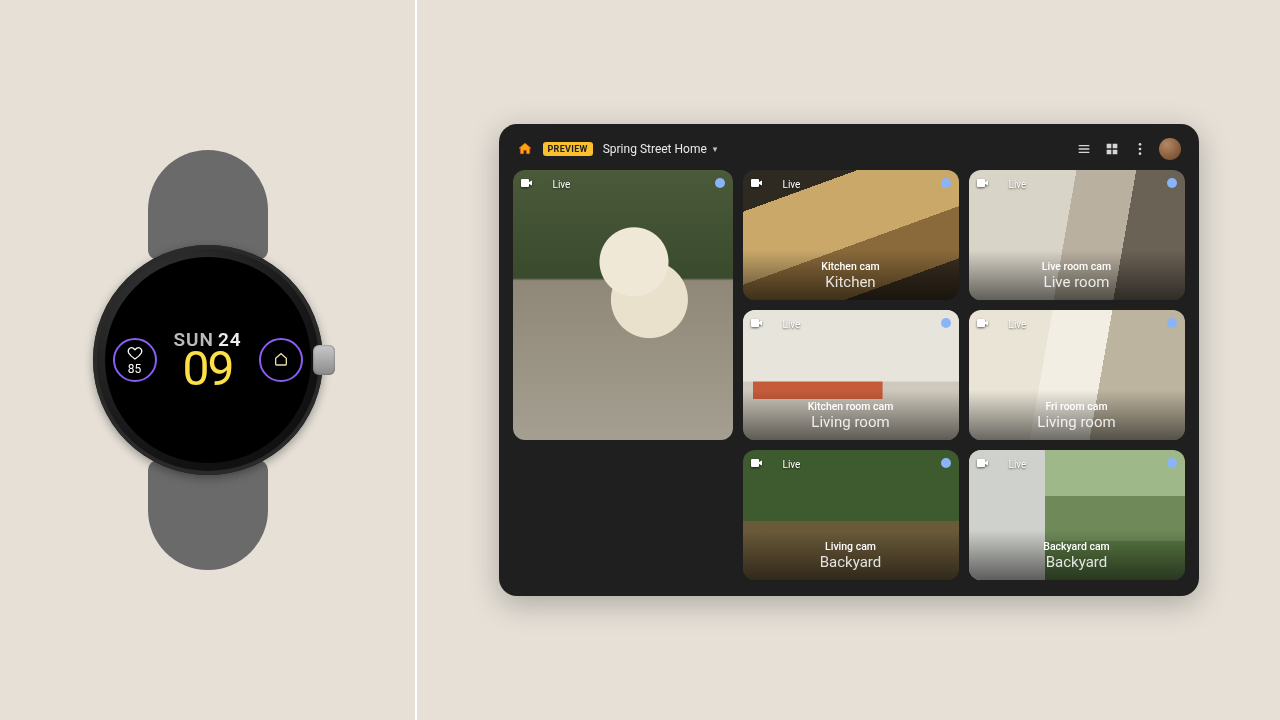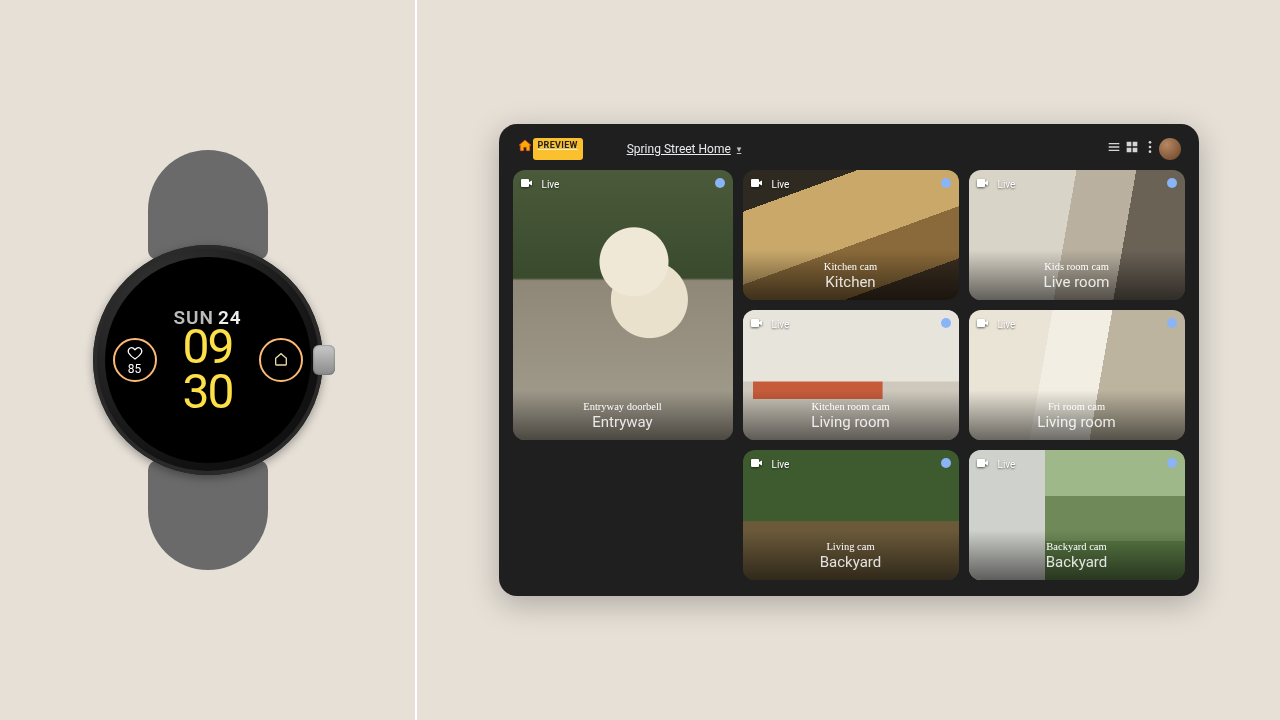--- a/index.html
+++ b/index.html
@@ -14,32 +14,32 @@
   .strap { position: absolute; left: 50%; transform: translateX(-50%); width: 120px; background: #6a6a6a; }
   .strap.top { top: 0; height: 110px; border-radius: 60px 60px 10px 10px; }
   .strap.bottom { bottom: 0; height: 110px; border-radius: 10px 10px 60px 60px; }
   .case { position: absolute; top: 95px; left: 50%; transform: translateX(-50%); width: 230px; height: 230px; border-radius: 50%; background: radial-gradient(circle at 35% 30%, #3a3a3a, #111 70%); box-shadow: 0 3px 10px rgba(0,0,0,.35), inset 0 0 0 4px #2a2a2a; }
   .crown { position: absolute; right: -12px; top: 50%; transform: translateY(-50%); width: 22px; height: 30px; border-radius: 6px; background: linear-gradient(#c9c9c9,#8a8a8a); box-shadow: inset 0 0 2px #555; }
   .dial { position: absolute; inset: 12px; border-radius: 50%; background: #000; display: flex; flex-direction: column; align-items: center; justify-content: center; color: #fff; }
   .watch-date { font-size: 19px; font-weight: 600; letter-spacing: 1px; color: #eee; margin-bottom: -4px; }
   .watch-date .dim { color: #bbb; margin-right: 4px; }
   .watch-time { font-size: 48px; line-height: 0.92; font-weight: 400; color: #fde047; letter-spacing: -2px; }
   .watch-time .min { display: block; }
-  .comp { position: absolute; width: 44px; height: 44px; border-radius: 50%; border: 2px solid #fdba74; display: flex; flex-direction: column; align-items: center; justify-content: center; font-size: 10px; color: #fff; }
+  .comp { position: absolute; width: 44px; height: 44px; border-radius: 50%; border: 2px solid #8b5cf6; display: flex; flex-direction: column; align-items: center; justify-content: center; font-size: 10px; color: #fff; }
   .comp.left { left: 8px; top: 50%; transform: translateY(-50%); }
   .comp.right { right: 8px; top: 50%; transform: translateY(-50%); }
   .comp svg { width: 16px; height: 16px; }
   .comp .val { font-size: 12px; margin-top: -1px; }
 
   
   .dash { width: 700px; background: #1f1f1f; border-radius: 18px; padding: 12px 14px 16px; color: #e8eaed; box-shadow: 0 8px 30px rgba(0,0,0,.25); }
-  .dash-head { display: flex; padding: 2px 4px 10px; font-size: 12px; text-decoration: underline; }
+  .dash-head { display: flex; align-items: center; gap: 10px; padding: 2px 4px 10px; font-size: 12px; }
   .home-logo { width: 16px; height: 16px; }
   .badge { background: #fbc02d; color: #202124; font-size: 9px; font-weight: 700; padding: 2px 5px; border-radius: 3px; letter-spacing: .3px; }
-  .home-sel { display: flex; align-items: center; gap: 6px; cursor: pointer; margin-left: 44px; }
+  .home-sel { display: flex; align-items: center; gap: 6px; cursor: pointer; }
   .home-sel .cd { font-size: 9px; opacity: .8; }
   .dash-head .spacer { flex: 1; }
   .hicon { width: 18px; height: 18px; display: flex; align-items: center; justify-content: center; cursor: pointer; opacity: .9; }
   .hicon svg { width: 16px; height: 16px; fill: #e8eaed; }
   .avatar { width: 22px; height: 22px; border-radius: 50%; background: radial-gradient(circle at 35% 30%, #b58863, #6b4226); cursor: pointer; }
 
   .grid { display: grid; grid-template-columns: 220px repeat(2, 1fr); grid-template-rows: repeat(3, 130px); gap: 10px; }
   .tile { position: relative; border-radius: 12px; overflow: hidden; cursor: pointer; }
   .tile.hero { grid-row: 1 / span 2; }
   .cam { position: absolute; inset: 0; }
@@ -56,44 +56,43 @@
       radial-gradient(circle at 82% 35%, #3e6b3e 0 22px, transparent 23px),
       #cfc9bd;
   }
   .sun-cam { background: linear-gradient(100deg, #e9e4d6 0 35%, #f2eee3 35% 60%, #bdb49f 60% 100%); }
   .garden-cam { background: linear-gradient(#3e5a2f 0 55%, #6b5a3a 55% 100%); }
   .backyard-cam { background:
       linear-gradient(90deg, #cfd1cc 0 35%, transparent 35%),
       linear-gradient(#9fb88a 0 35%, #6f8a58 35% 70%, #5a7a45 70%);
   }
 
-  .live { position: absolute; top: 8px; left: 8px; display: flex; align-items: center; gap: 9px; font-size: 10px; color: #fff; text-shadow: 0 1px 2px rgba(0,0,0,.6); }
+  .live { position: absolute; top: 8px; left: 8px; display: flex; align-items: center; gap: 20px; font-size: 10px; color: #fff; text-shadow: 0 1px 2px rgba(0,0,0,.6); }
   .live svg { width: 12px; height: 10px; fill: #fff; filter: drop-shadow(0 1px 1px rgba(0,0,0,.6)); }
   .dot { position: absolute; top: 8px; right: 8px; width: 10px; height: 10px; border-radius: 50%; background: #8ab4f8; }
   .cap { position: absolute; left: 0; right: 0; bottom: 0; padding: 10px 8px 8px; text-align: center; color: #fff; font-size: 10.5px; line-height: 1.25; background: linear-gradient(transparent, rgba(0,0,0,.55)); }
-  .cap .name { font-weight: 500; font-family: Liberation Serif, serif; }
+  .cap .name { font-weight: 500; }
   .cap .room { opacity: .85; font-size: 15px; }
 </style>
 </head>
 <body>
 
 <div class="stage">
   <div class="pane-left">
     <div class="watch">
       <div class="strap top"></div>
       <div class="strap bottom"></div>
       <div class="case">
         <div class="crown"></div>
         <div class="dial">
           <div class="watch-date">
             <span class="dim">SUN</span><span>24</span>
           </div>
           <div class="watch-time">
             <span>09</span>
-            <span class="min">30</span>
           </div>
           <div class="comp left">
             <span>
               <svg viewBox="0 0 24 24">
                   <path fill="none" stroke="#fff" stroke-width="2" d="M12 21s-7-4.5-9.5-9C.5 7 4 4 7 4c2 0 3.5 1.5 5 3 1.5-1.5 3-3 5-3 3 0 6.5 3 4.5 8C19 16.5 12 21 12 21z"></path>
                 </svg>
             </span>
             <span class="val">85</span>
           </div>
           <div class="comp right">
@@ -149,24 +148,20 @@
 
         <div class="tile hero">
           <div class="cam hero-cam"></div>
           <div class="live">
             <span><svg viewBox="0 0 24 16">
                   <path d="M0 2a2 2 0 0 1 2-2h12a2 2 0 0 1 2 2v4l6-3v10l-6-3v4a2 2 0 0 1-2 2H2a2 2 0 0 1-2-2z"></path>
                 </svg></span>
             <span>Live</span>
           </div>
           <div class="dot"></div>
-          <div class="cap">
-            <div class="name">Entryway doorbell</div>
-            <div class="room">Entryway</div>
-          </div>
         </div>
 
         <div class="tile">
           <div class="cam kitchen-cam"></div>
           <div class="live">
             <span><svg viewBox="0 0 24 16">
                   <path d="M0 2a2 2 0 0 1 2-2h12a2 2 0 0 1 2 2v4l6-3v10l-6-3v4a2 2 0 0 1-2 2H2a2 2 0 0 1-2-2z"></path>
                 </svg></span>
             <span>Live</span>
           </div>
@@ -180,21 +175,21 @@
         <div class="tile">
           <div class="cam kids-cam"></div>
           <div class="live">
             <span><svg viewBox="0 0 24 16">
                   <path d="M0 2a2 2 0 0 1 2-2h12a2 2 0 0 1 2 2v4l6-3v10l-6-3v4a2 2 0 0 1-2 2H2a2 2 0 0 1-2-2z"></path>
                 </svg></span>
             <span>Live</span>
           </div>
           <div class="dot"></div>
           <div class="cap">
-            <div class="name">Kids room cam</div>
+            <div class="name">Live room cam</div>
             <div class="room">Live room</div>
           </div>
         </div>
 
         <div class="tile">
           <div class="cam living-cam"></div>
           <div class="live">
             <span><svg viewBox="0 0 24 16">
                   <path d="M0 2a2 2 0 0 1 2-2h12a2 2 0 0 1 2 2v4l6-3v10l-6-3v4a2 2 0 0 1-2 2H2a2 2 0 0 1-2-2z"></path>
                 </svg></span>

